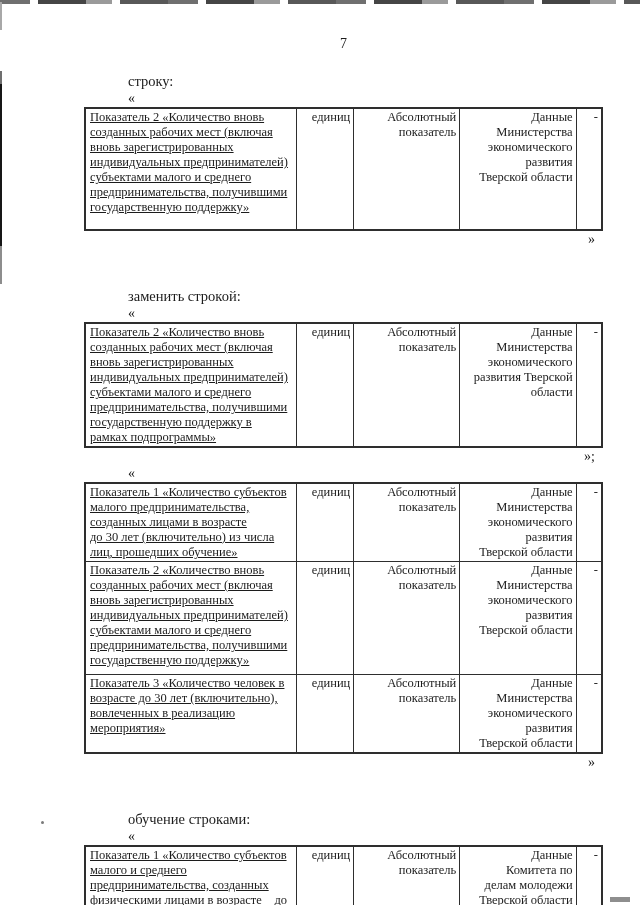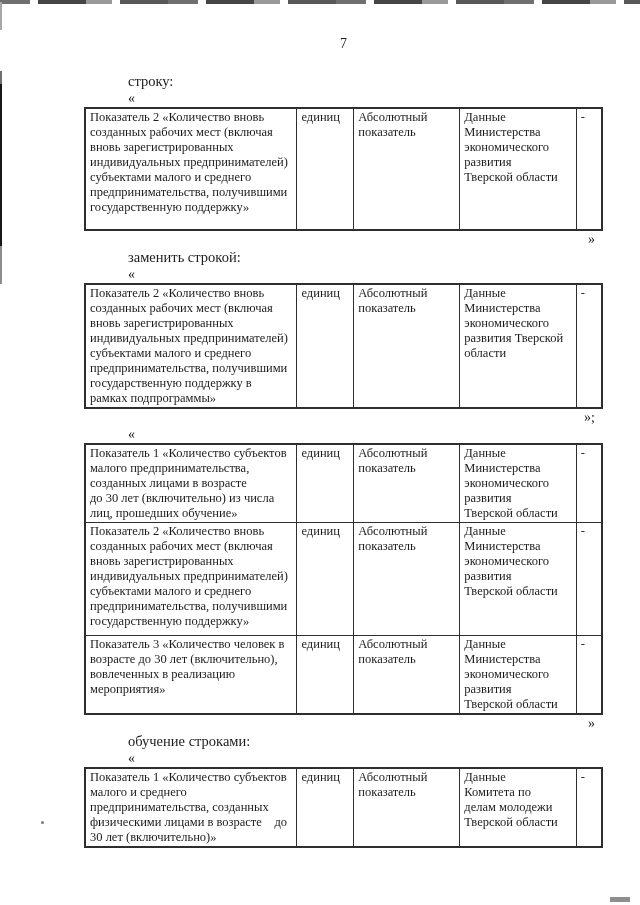--- a/index.html
+++ b/index.html
@@ -18,32 +18,32 @@
   .seg-a { top:2px;   height:28px;  background:#a8a8a8; }
   .seg-b { top:71px;  height:13px;  background:#6f6f6f; }
   .seg-c { top:84px;  height:162px; background:#161616; }
   .seg-d { top:246px; height:38px;  background:#8d8d8d; }
   .scan-dot { position:absolute; left:41px; top:821px; width:3px; height:3px; background:#7a7a7a; border-radius:50%; }
   .scan-br  { position:absolute; left:610px; top:897px; width:20px; height:5px; background:#8e8e8e; }
 
   
   .content { position:absolute; left:84px; top:0; width:519px; }
   .pageno  { margin-top:36px; height:16px; text-align:center; font-size:14px; line-height:16px; }
-  .label   { margin-left:44px; font-size:14.5px; line-height:18px; }
+  .label   { margin-left:44px; font-size:14.5px; line-height:18px;margin-top:39px; }
   .label.first { margin-top:20px; }
   .openq   { margin-left:44px; font-size:14px; line-height:17px; height:17px; }
   .closeq  { text-align:right; padding-right:8px; font-size:14px; line-height:17px; height:17px; }
 
   table { width:100%; border-collapse:collapse; table-layout:fixed; border:2px solid #2e2e2e; }
   td {
     border:1px solid #2e2e2e; vertical-align:top; padding:1px 3px 1px 4px;
     font-size:12.5px; line-height:15px; white-space:pre-line; overflow:hidden;
   }
-  td.c1 { text-align:left; }
-  td.c2, td.c3, td.c4, td.c5 { text-align:left; }
+  td.c1 { text-align:left;text-decoration:underline; }
+  td.c2, td.c3, td.c4, td.c5 { text-align:right; }
   tr.rh-t1 { height:122px; }
   tr.rh-t2 { height:121px; }
   tr.rh-t3a { height:78px; }
   tr.rh-t3b { height:113px; }
   tr.rh-t3c { height:71px;margin-top:21px; }
   tr.rh-t4 { height:76px; }
 </style>
 </head>
 <body>
 

